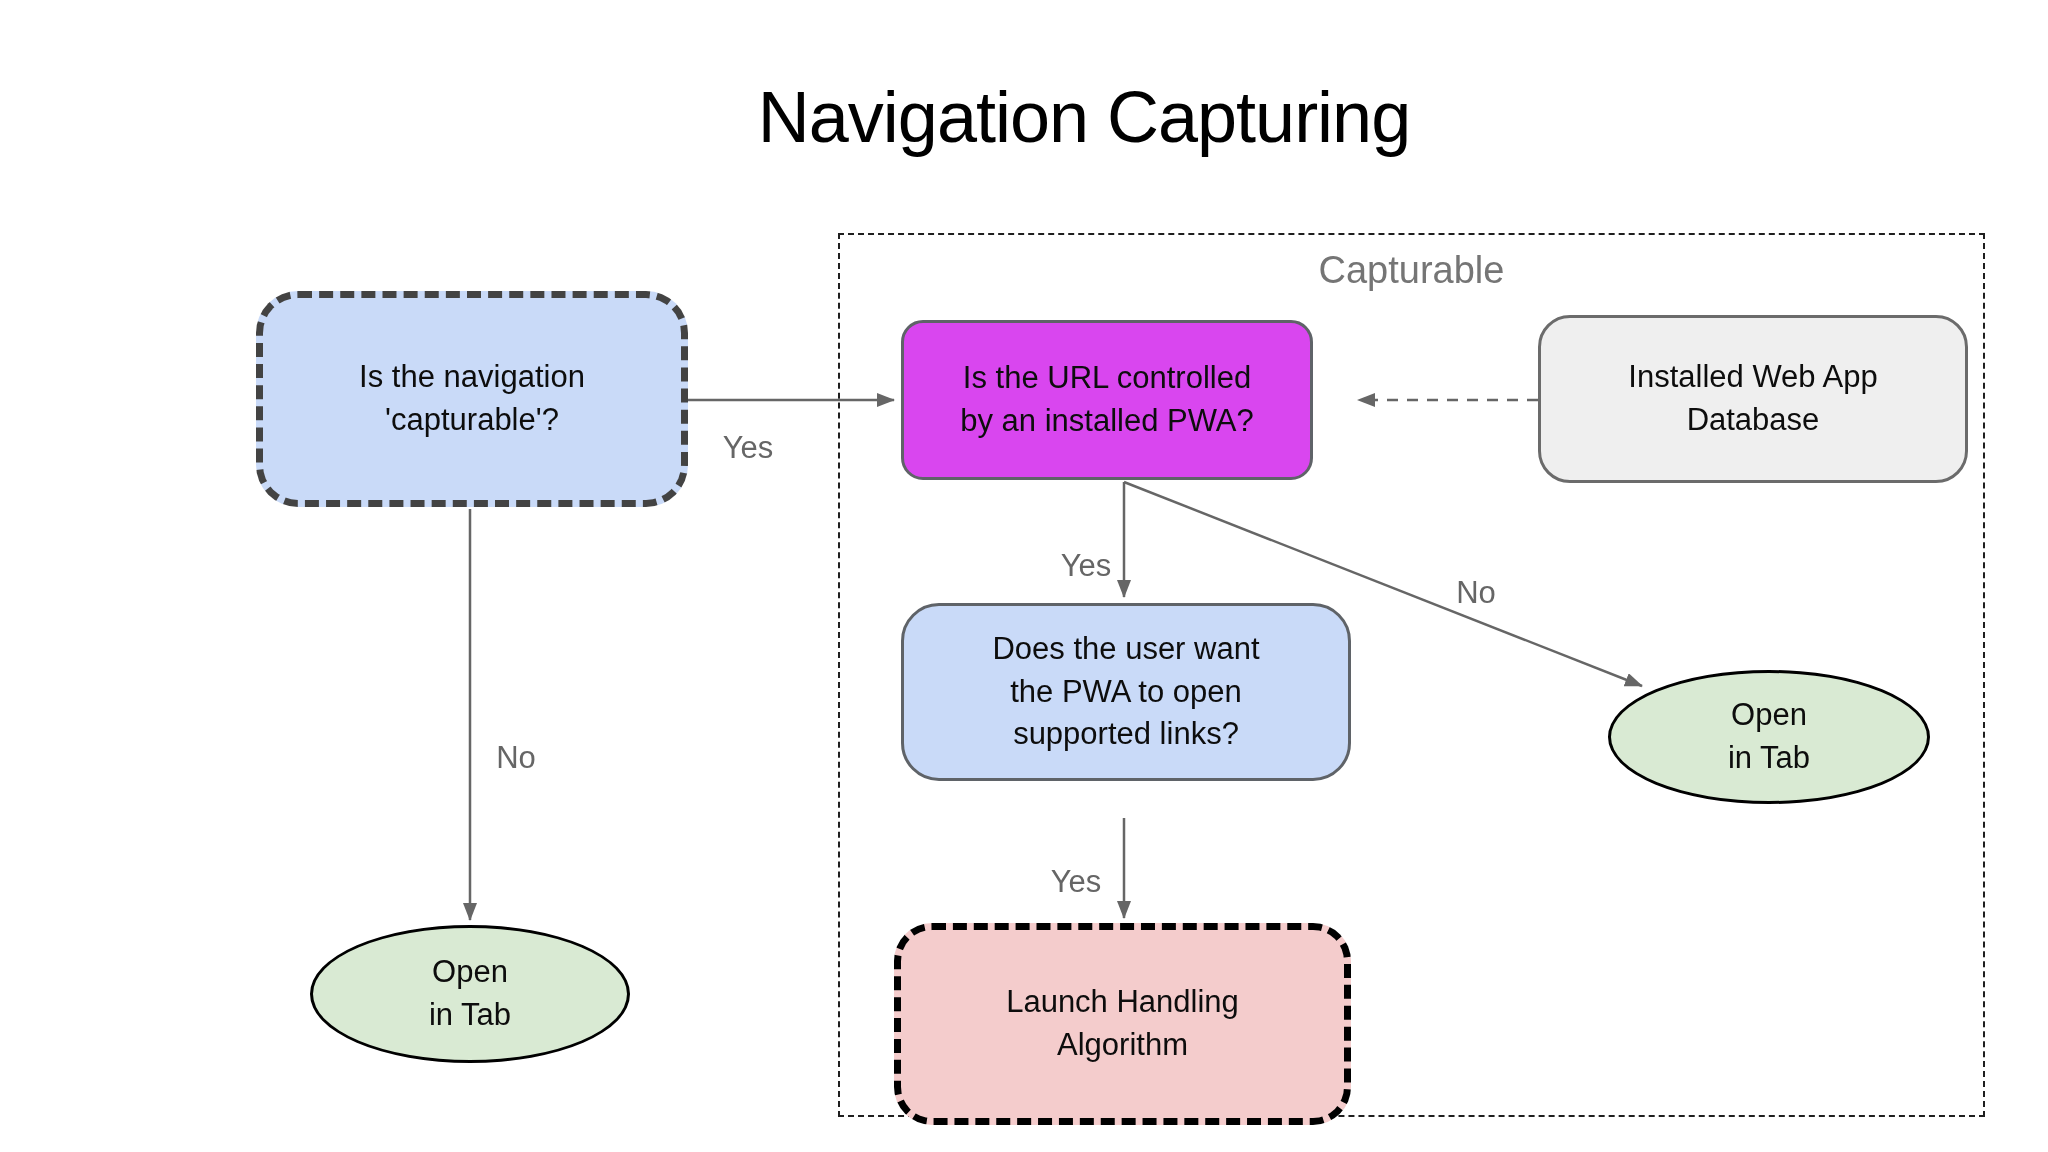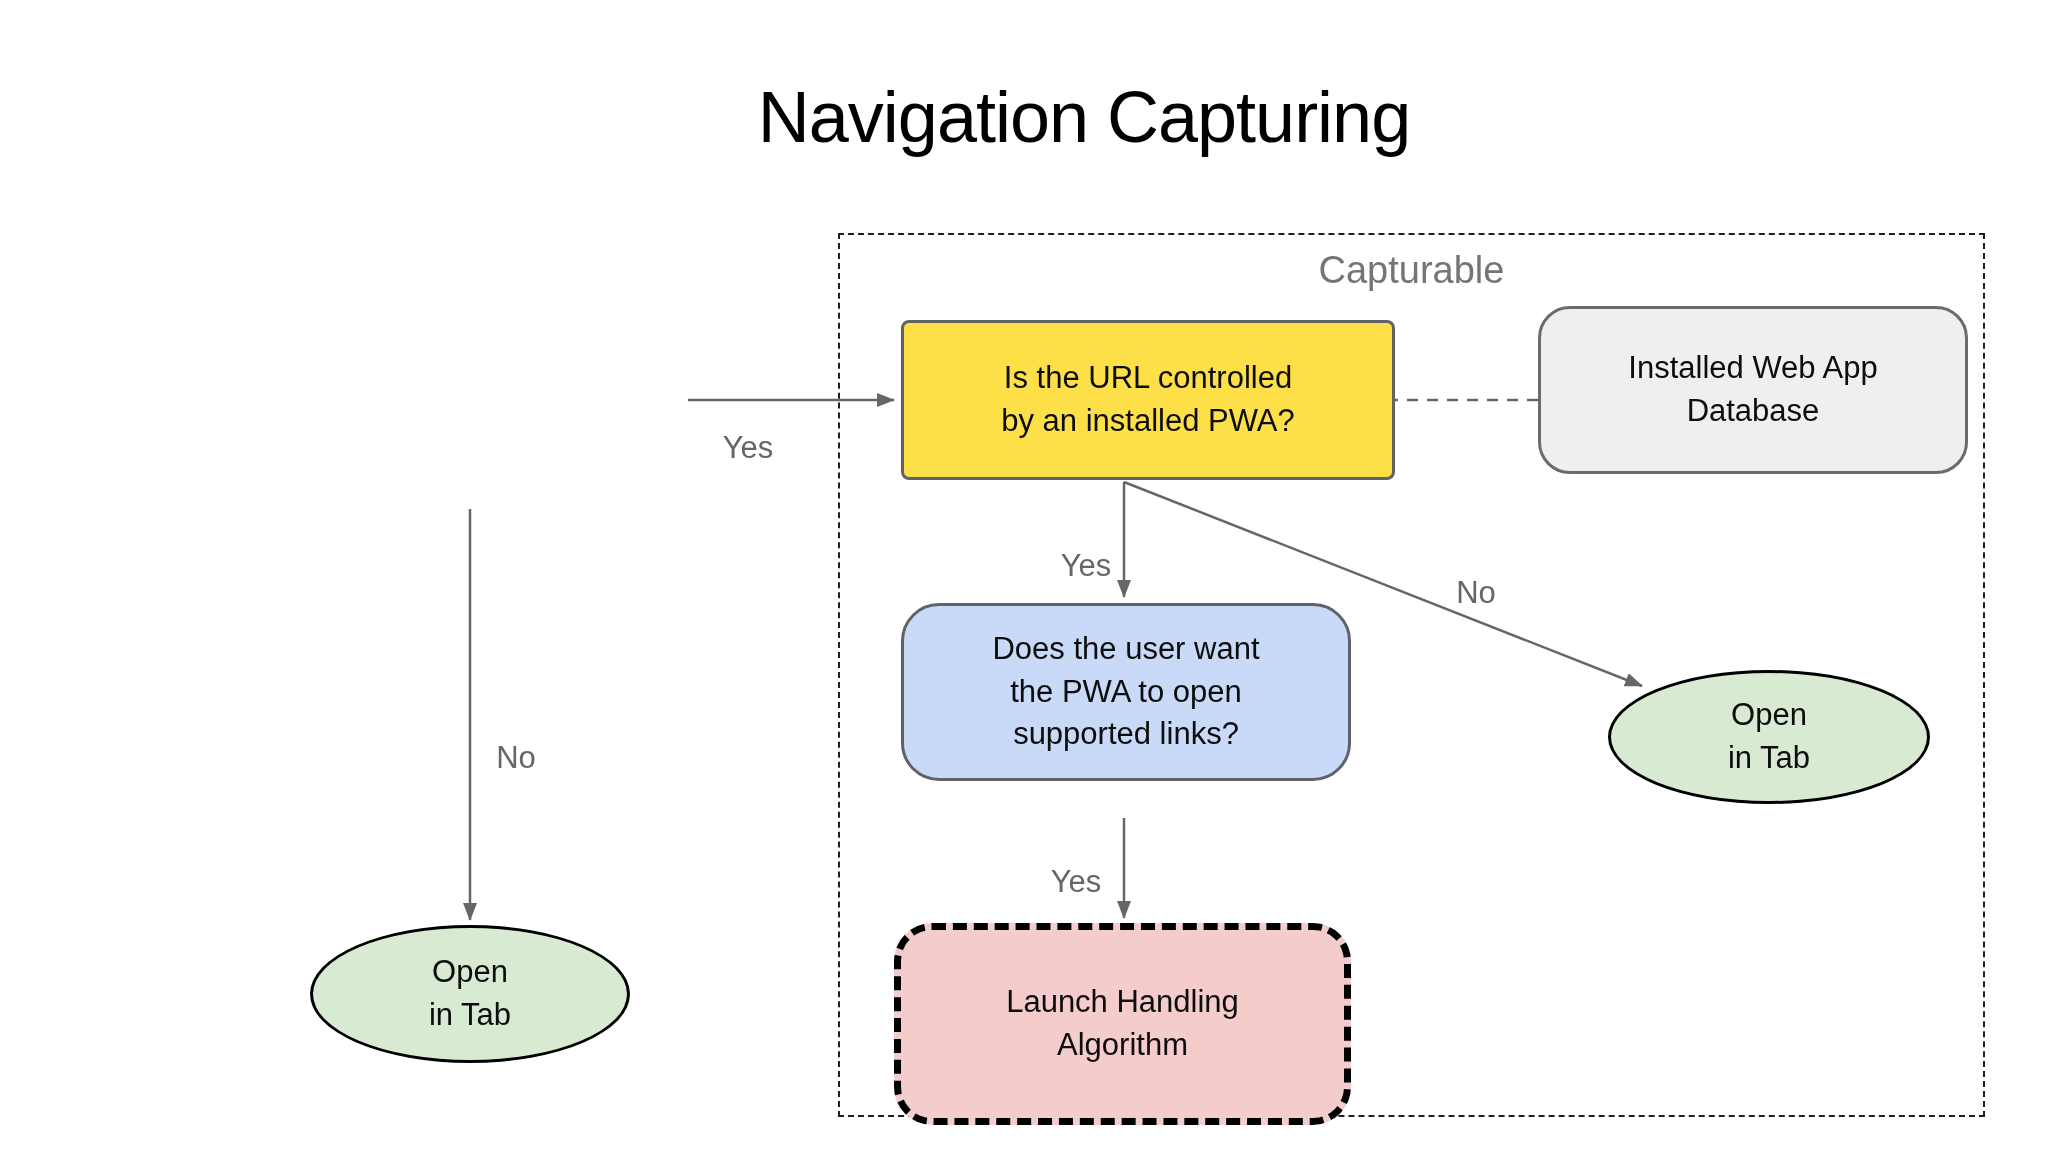--- a/index.html
+++ b/index.html
@@ -16,23 +16,23 @@
   .group-label { position:absolute; left:0; top:14px; width:100%; text-align:center;
                  font-size:38px; color:#757575; }
 
   
   .node { position:absolute; display:flex; align-items:center; justify-content:center;
           text-align:center; white-space:pre-line; font-size:31px; line-height:1.38;
           color:#0d0d0d; }
 
   .node-is-capturable { left:208px; top:291px; width:432px; height:216px;
         background:#c9daf8; border:7px dashed #434343; border-radius:42px; }
-  .node-url-controlled { left:853px; top:320px; width:494px; height:160px;
-        background:#fde047; border:3px solid #5f6368; border-radius:8px; }
-  .node-installed-db { left:1490px; top:306px; width:430px; height:168px;
+  .node-url-controlled { left:853px; top:320px; width:412px; height:160px;
+        background:#d946ef; border:3px solid #5f6368; border-radius:22px; }
+  .node-installed-db { left:1490px; top:315px; width:430px; height:168px;
         background:#efefef; border:3px solid #6b6b6b; border-radius:32px; }
   .node-user-wants { left:853px; top:603px; width:450px; height:178px;
         background:#c9daf8; border:3px solid #5f6368; border-radius:38px; }
   .node-launch-handling { left:846px; top:923px; width:457px; height:202px;
         background:#f4cccc; border:7px dashed #000000; border-radius:38px; }
   .node-open-tab-left { left:262px; top:925px; width:320px; height:138px;
         background:#d9ead3; border:3px solid #000000; border-radius:50%; }
   .node-open-tab-right { left:1560px; top:670px; width:322px; height:134px;
         background:#d9ead3; border:3px solid #000000; border-radius:50%; }
 
@@ -67,20 +67,22 @@
       </marker>
     </defs>
     <line x1="640" y1="400" x2="846" y2="400" marker-end="url(#arw)"></line>
     <line x1="422" y1="509" x2="422" y2="920" marker-end="url(#arw)"></line>
     <line x1="1076" y1="482" x2="1076" y2="597" marker-end="url(#arw)"></line>
     <line x1="1076" y1="482" x2="1594" y2="686" marker-end="url(#arw)"></line>
     <line x1="1076" y1="818" x2="1076" y2="918" marker-end="url(#arw)"></line>
     <line class="dashed" x1="1490" y1="400" x2="1310" y2="400" marker-end="url(#arw)"></line>
   </svg>
 
+  <div class="node node-is-capturable">Is the navigation
+'capturable'?</div>
 
   <div class="node node-url-controlled">Is the URL controlled
 by an installed PWA?</div>
 
   <div class="node node-installed-db">Installed Web App
 Database</div>
 
   <div class="node node-user-wants">Does the user want
 the PWA to open
 supported links?</div>

